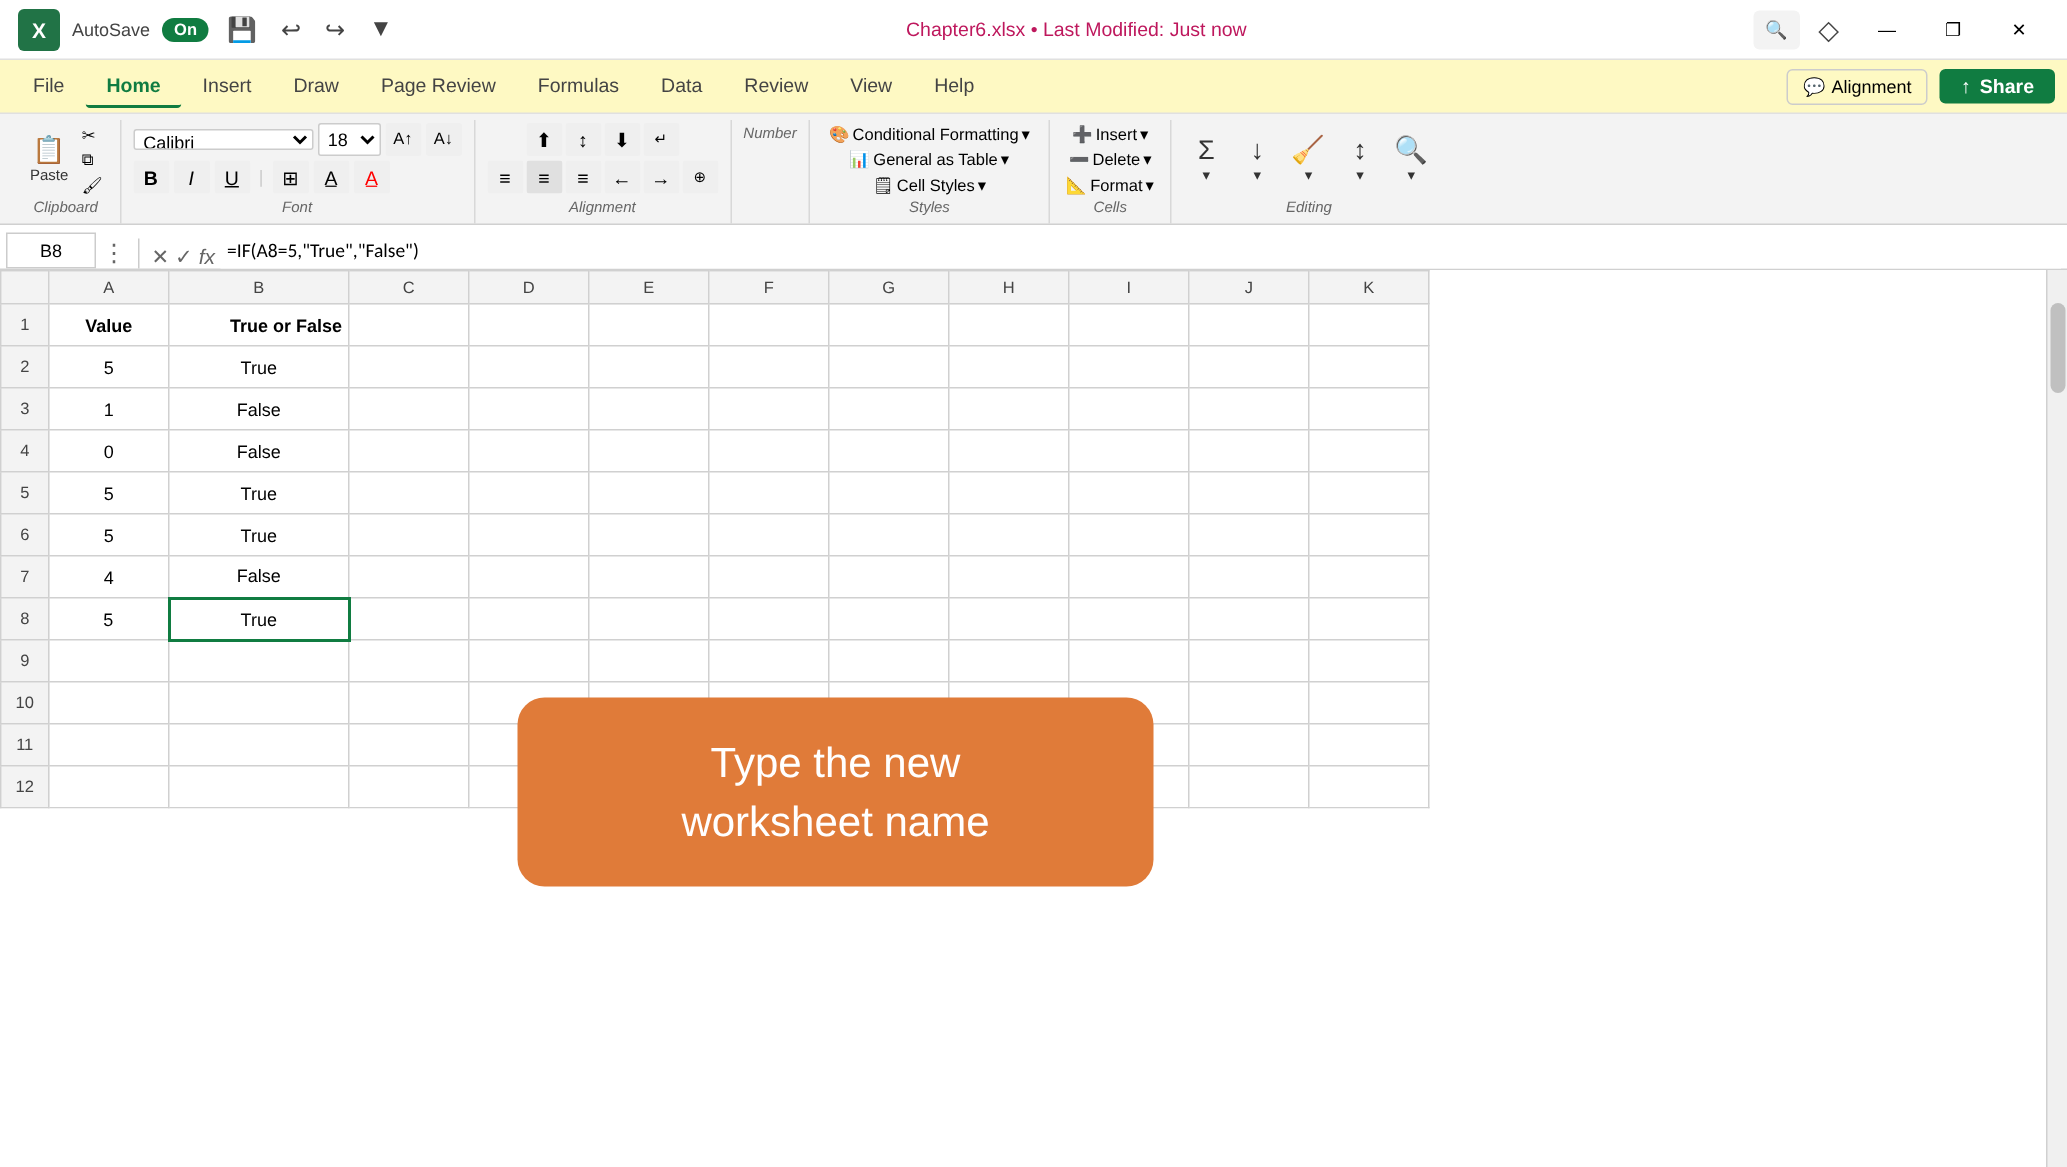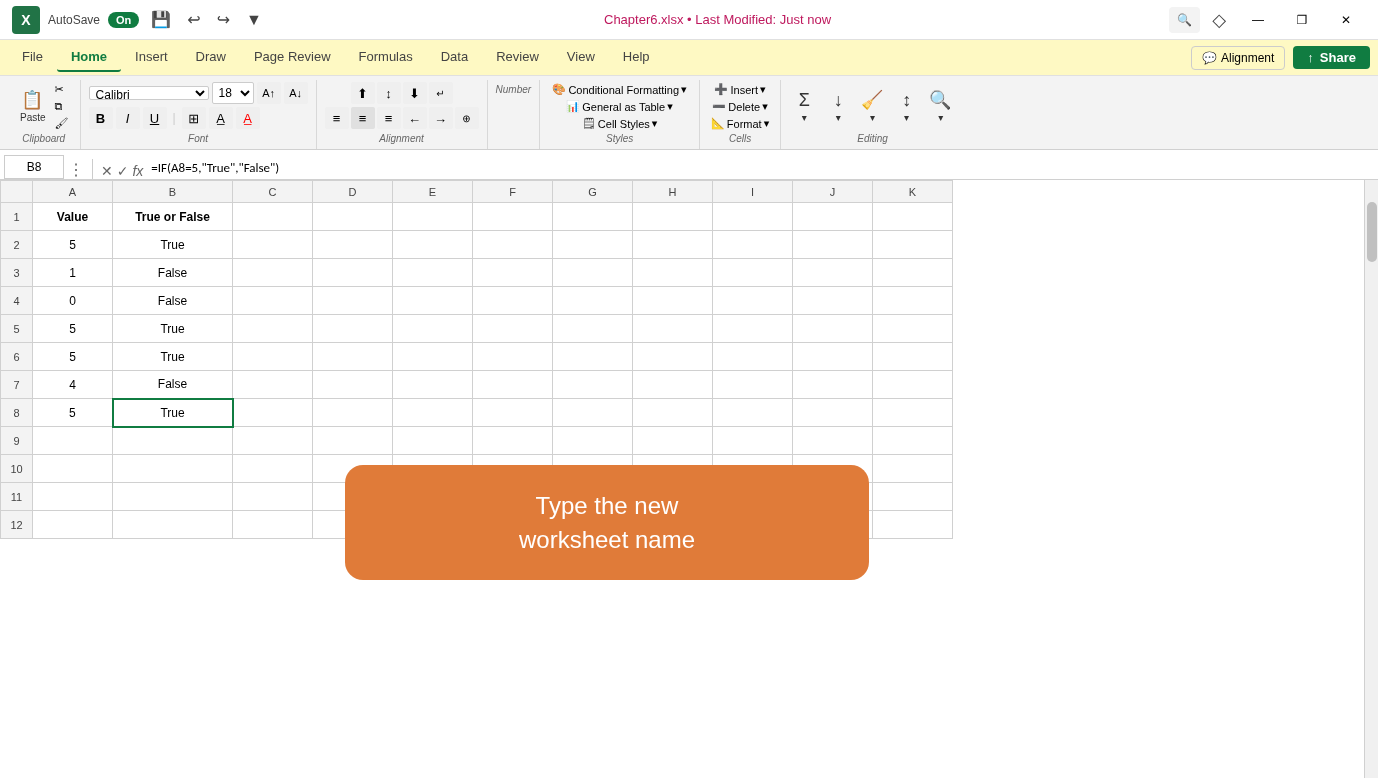--- a/index.html
+++ b/index.html
@@ -146,24 +146,24 @@
     .col-C, .col-D, .col-E, .col-F, .col-G, .col-H, .col-I, .col-J, .col-K { width: 80px; }
 
     
     #annotation-bubble {
       position: absolute;
       left: 345px; top: 285px;
       background: #E07B39;
       border-radius: 18px;
       padding: 24px 32px;
       color: #fff;
-      font-size: 24px;
+      font-size: 28px;
       font-weight: 400;
       text-align: center;
-      width: 524px;
+      width: 424px;
       line-height: 1.4;
       z-index: 100;
       pointer-events: none;
     }
 
     
     #main {
       display: flex; flex-direction: column;
       height: calc(778px - 40px - 36px);
     }
@@ -408,21 +408,21 @@
             <th class="col-header col-H">H</th>
             <th class="col-header col-I">I</th>
             <th class="col-header col-J">J</th>
             <th class="col-header col-K">K</th>
           </tr>
         </thead>
         <tbody id="spreadsheet-body">
         <tr>
               <td class="row-header">1</td>
               <td class="cell center col-A" style="font-weight: bold;">Value</td>
-              <td class="cell center col-B" style="font-weight: bold;">True or False</td>
+              <td class="cell center col-B" style="font-weight: bold; text-align: right;">True or False</td>
               <td class="cell col-C"></td>
               <td class="cell col-D"></td>
               <td class="cell col-E"></td>
               <td class="cell col-F"></td>
               <td class="cell col-G"></td>
               <td class="cell col-H"></td>
               <td class="cell col-I"></td>
               <td class="cell col-J"></td>
               <td class="cell col-K"></td>
             </tr>

